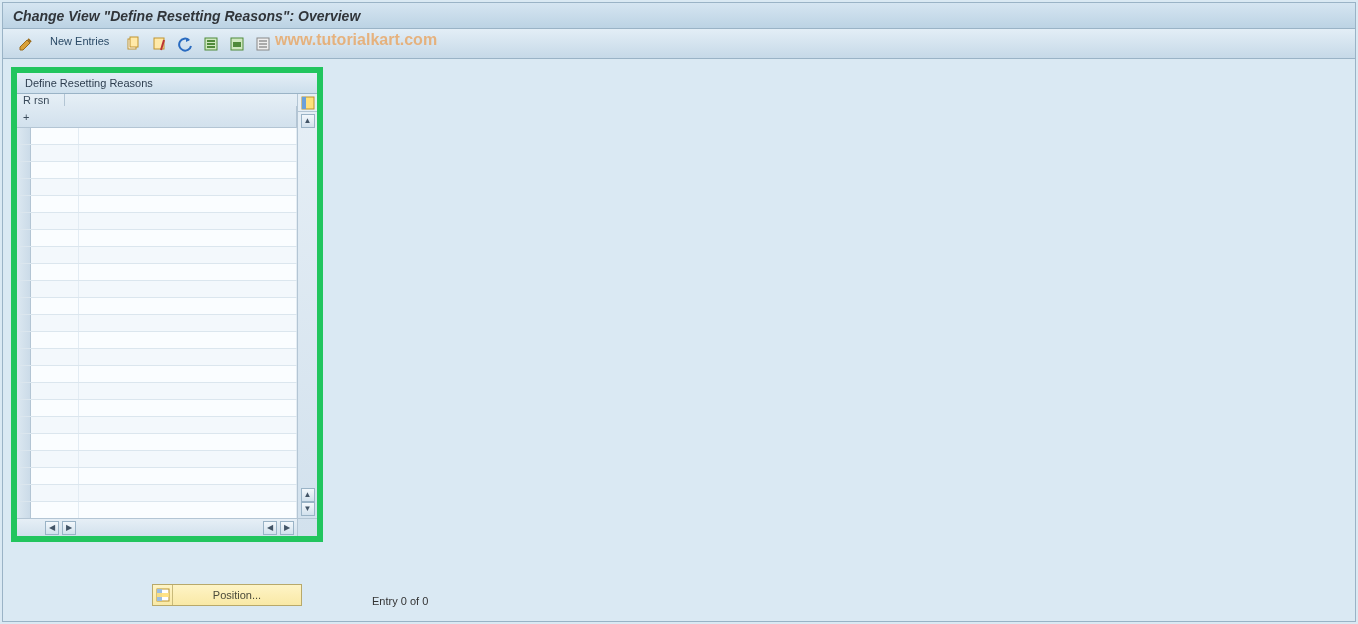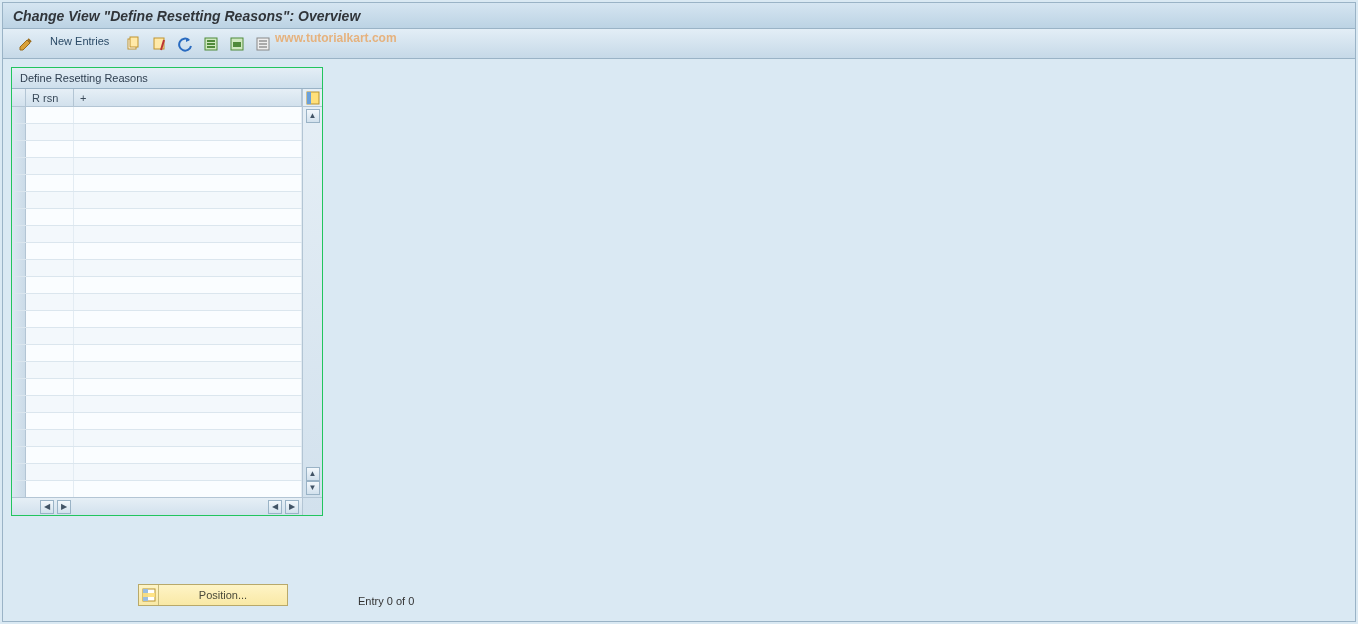--- a/index.html
+++ b/index.html
@@ -56,53 +56,54 @@
     padding: 0 8px;
     display: flex;
     height: 20px;
     border: 1px solid transparent;
     cursor: pointer;
   }
   .watermark {
     position: absolute;
     left: 272px;
     top: 2px;
-    font-size: 12px;
+    font-size: 16px;
     font-weight: bold;
     letter-spacing: 0px;
     color: #e8a96a;
     opacity: 0.85;
     pointer-events: none;
   }
   .content {
     position: relative;
     padding: 8px;
   }
   .table-panel {
     width: 312px;
-    border: 1px solid #22c55e;
+    border: 6px solid #22c55e;
     background: #fff;
   }
   .panel-title {
     background: linear-gradient(#e4eef6, #cddfec);
     border-bottom: 1px solid #9ab3c6;
     padding: 4px 8px;
     color: #2e3e4f;
   }
   .grid-area {
     display: flex;
   }
   .grid-left {
     flex: 1 1 auto;
   }
   .grid-header {
     display: flex;
     background: linear-gradient(#e6eff6, #d2e1ed);
     border-bottom: 1px solid #b3c5d4;
-    height: 18px;
+    height: 34px;
+    flex-direction: column;
   }
   .grid-header .rowhandle-col {
     width: 14px;
     border-right: 1px solid #b3c5d4;
   }
   .grid-header .col {
     border-right: 1px solid #b3c5d4;
     display: flex;
     align-items: center;
     padding-left: 6px;
@@ -179,21 +180,21 @@
     cursor: pointer;
   }
   .vs-track { flex: 1 1 auto; width: 14px; }
   .grid-right .corner2 {
     height: 18px;
     border-top: 1px solid #b3c5d4;
   }
 
   .footer-area {
     position: absolute;
-    left: 0; right: 0;
+    left: 14px; right: 0;
     top: 580px;
     display: flex;
     align-items: center;
     padding-left: 135px;
     gap: 70px;
   }
   .position-btn {
     width: 150px;
     height: 22px;
     background: linear-gradient(#fef4c6, #f9e9a6);

